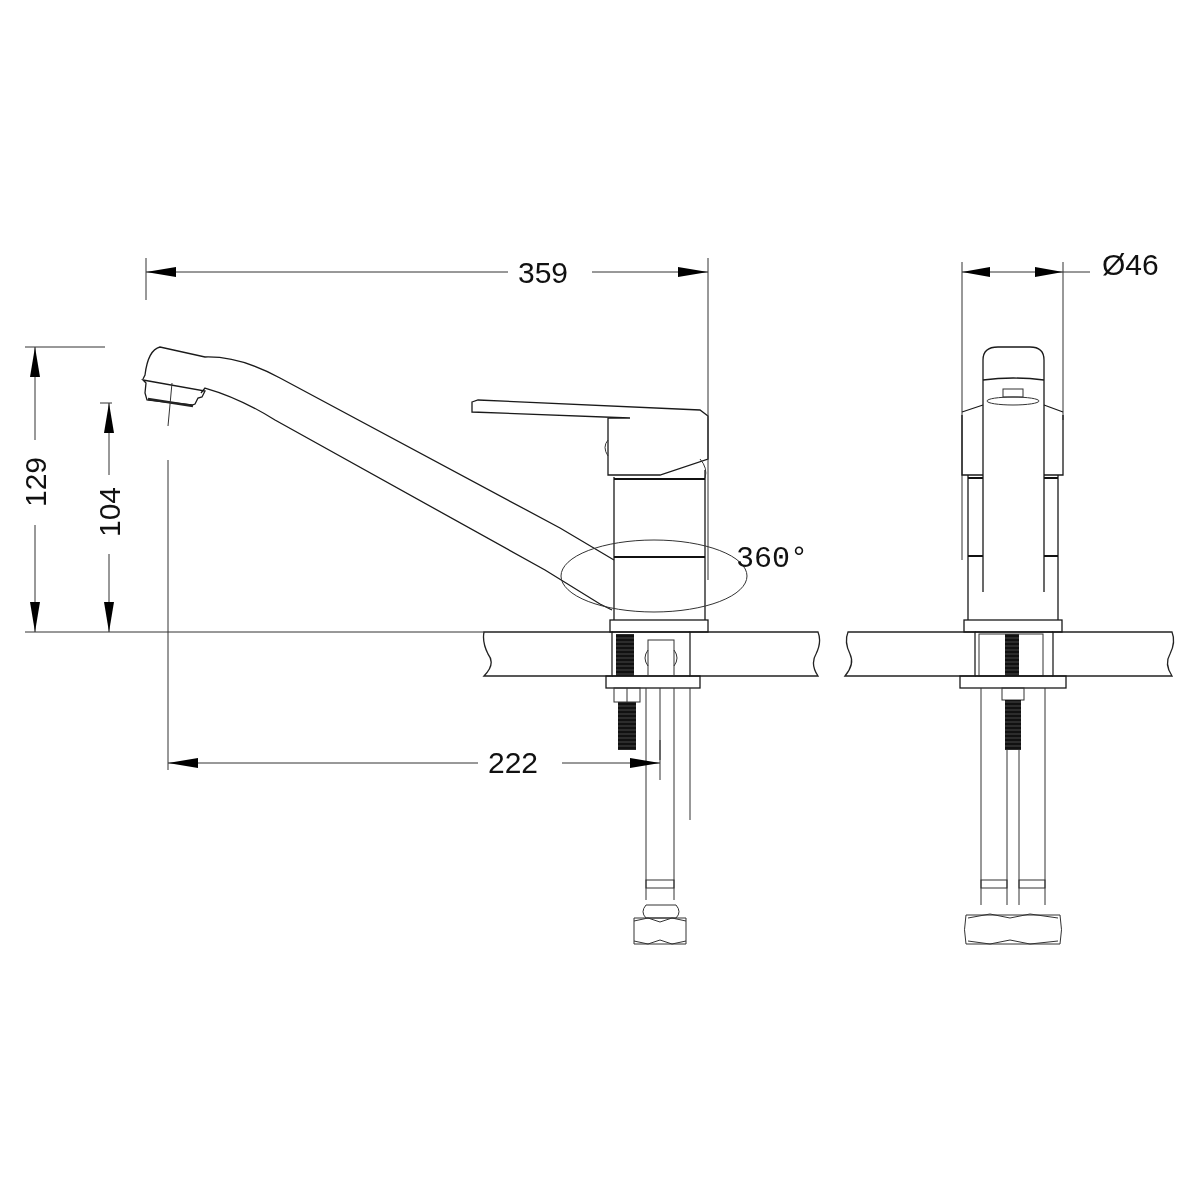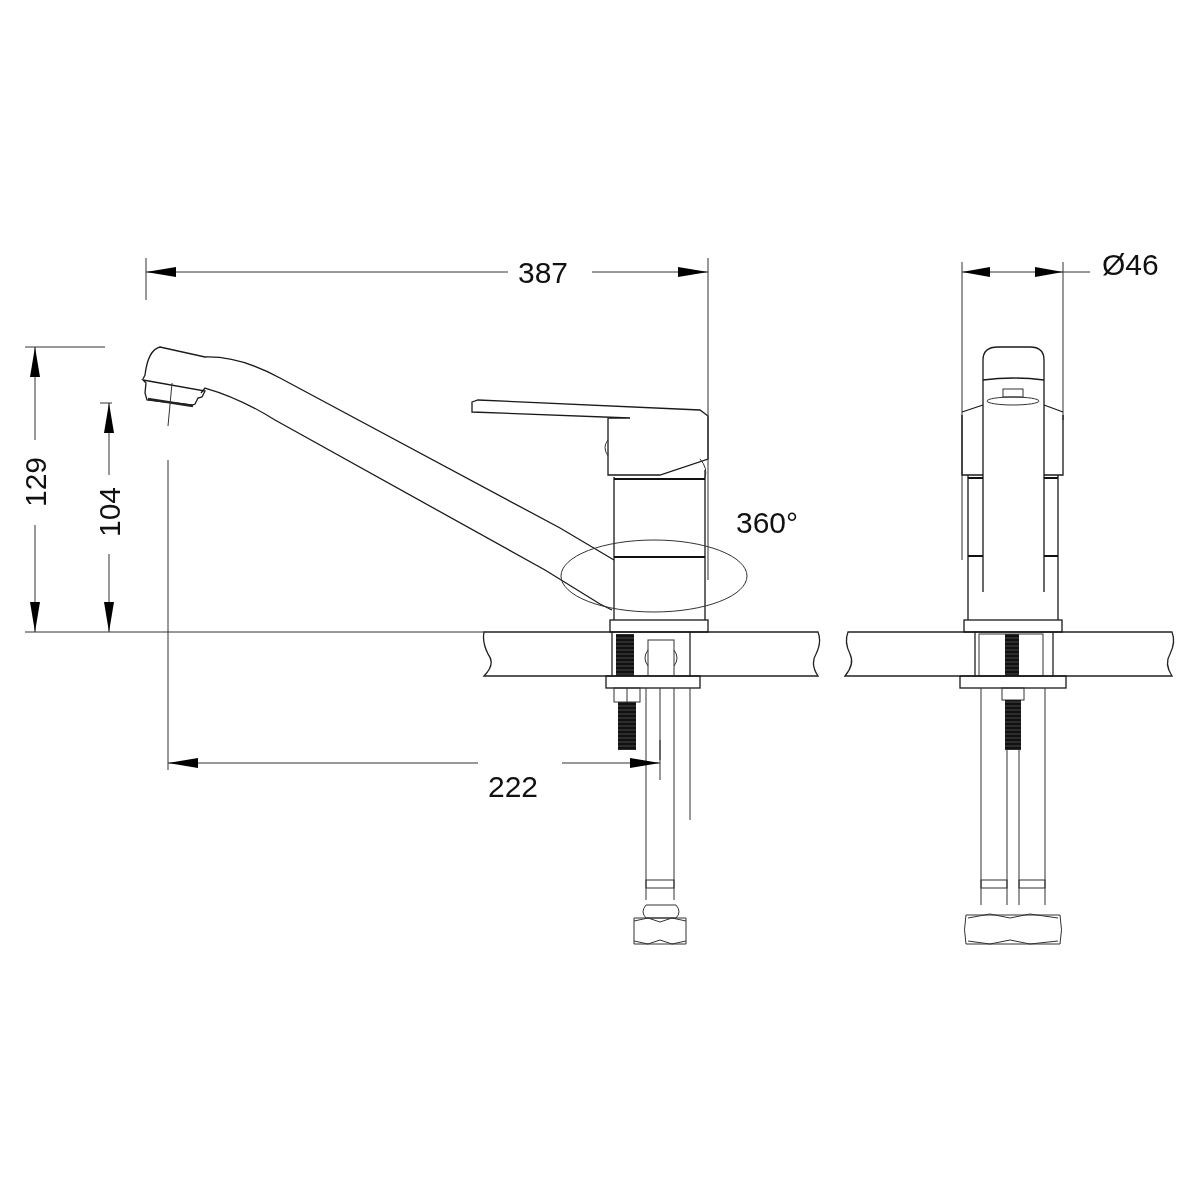--- a/index.html
+++ b/index.html
@@ -156,18 +156,18 @@
     <line x1="1019" y1="750" x2="1019" y2="905" class="thin"></line>
     <line x1="1045" y1="688" x2="1045" y2="905" class="thin"></line>
     <rect x="981" y="880" width="26" height="8" class="thin"></rect>
     <rect x="1019" y="880" width="26" height="8" class="thin"></rect>
     <path d="M966 915 L1060 915 Q1063 930 1060 944 L966 944 Q963 930 966 915 Z" class="thin"></path>
     <path d="M968 918 L990 914 L1010 918 L1030 914 L1058 918" class="thin"></path>
     <path d="M968 941 L990 944 L1010 940 L1030 944 L1058 941" class="thin"></path>
   </g>
 </svg>
 
-<div class="lbl" style="left:518px; top:258px;">387</div>
-<div class="lbl" style="left:488px; top:772px;">222</div>
+<div class="lbl" style="left:518px; top:258px;">359</div>
+<div class="lbl" style="left:488px; top:748px;">222</div>
 <div class="lbl" style="left:1102px; top:250px;">Ø46</div>
-<div class="lbl" style="left:736px; top:508px;">360°</div>
+<div class="lbl" style="left:736px; top:544px;font-family:Liberation Mono, monospace;">360°</div>
 <div class="lbl rot" style="left:12px; top:468px; width:48px; text-align:center;">129</div>
 <div class="lbl rot" style="left:86px; top:498px; width:48px; text-align:center;">104</div>
 
 </body></html>

